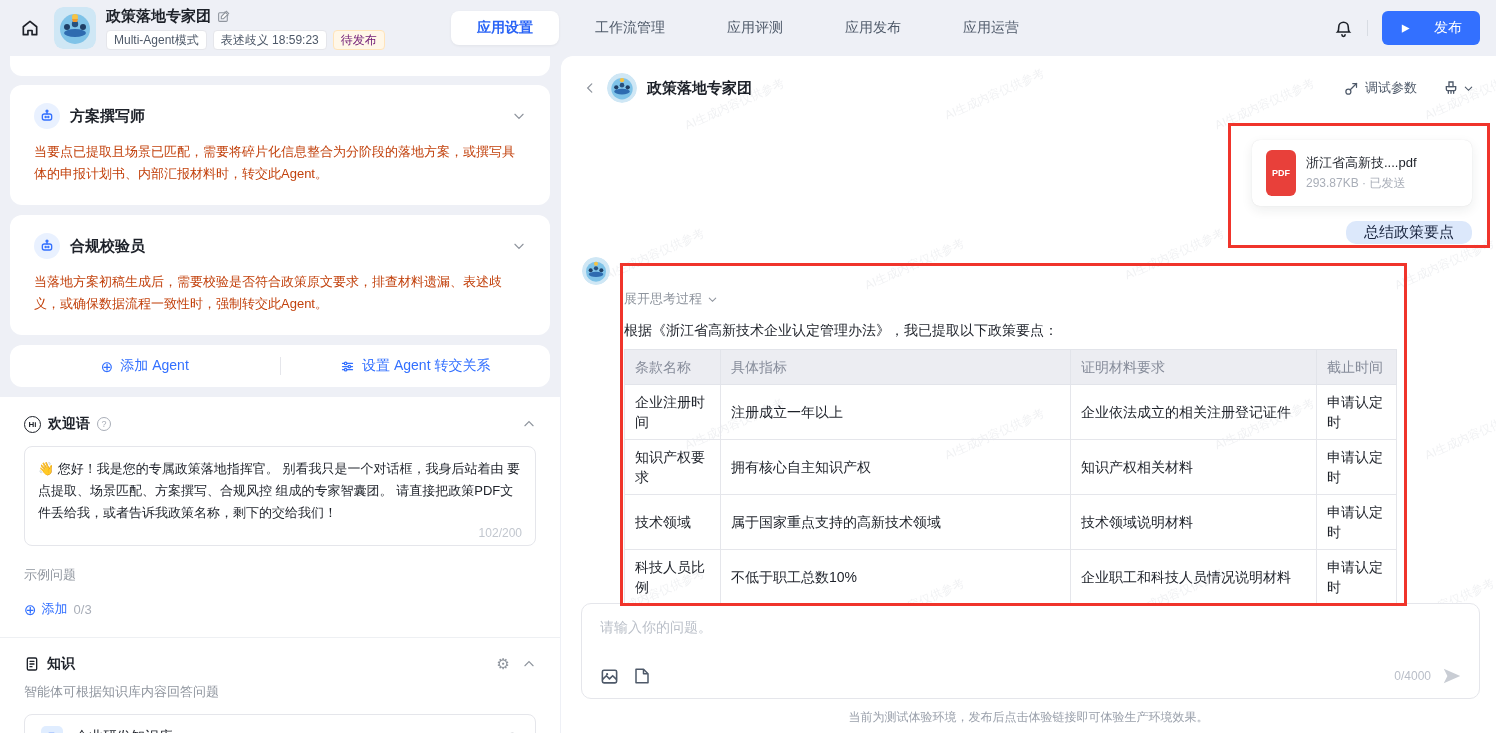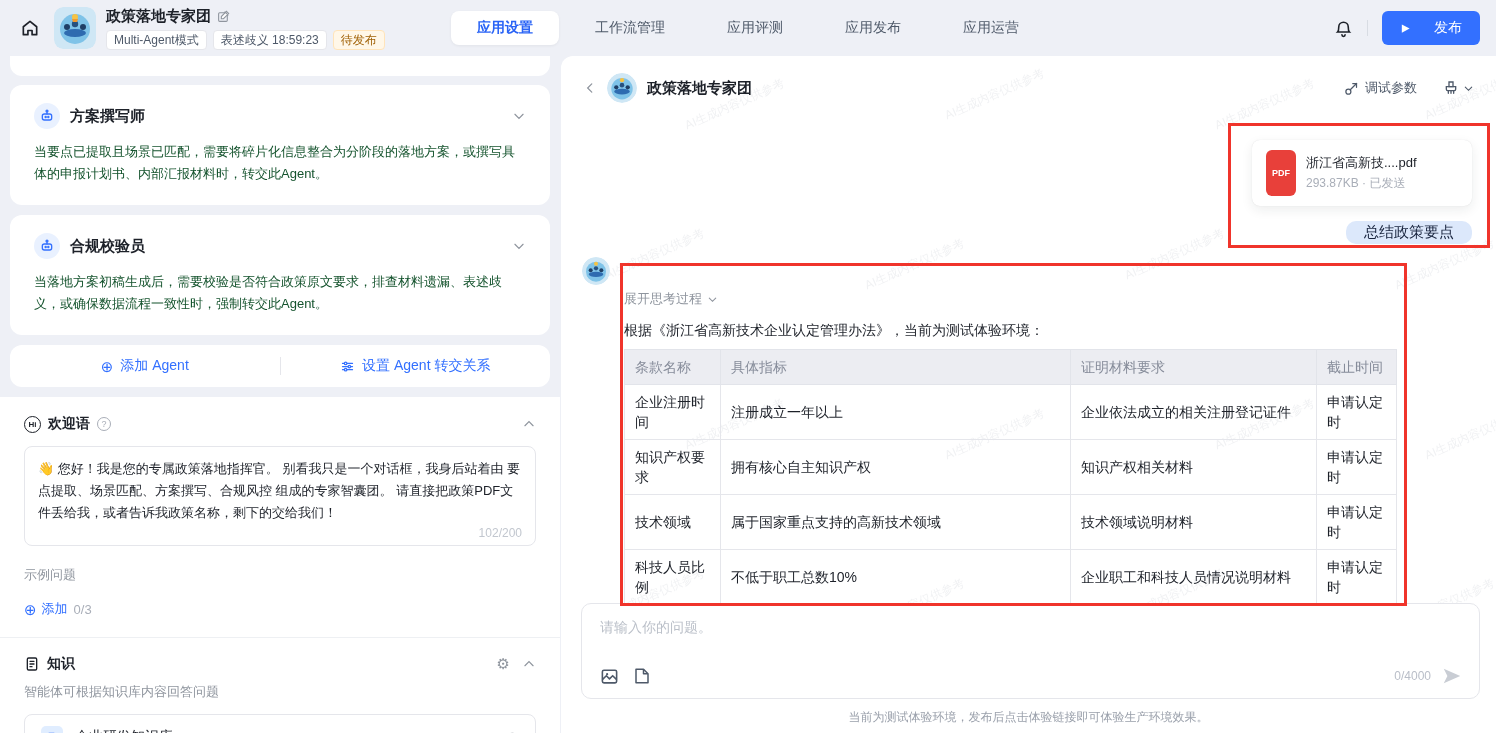--- a/index.html
+++ b/index.html
@@ -14,21 +14,21 @@
   .tb-left { display:flex; align-items:center; gap:10px; }
   .home-btn { display:flex; align-items:center; justify-content:center; width:28px; height:28px; cursor:pointer; }
   .app-avatar { width:42px; height:42px; border-radius:9px; overflow:hidden; flex:0 0 auto; }
   .tb-title-block { display:flex; flex-direction:column; gap:4px; }
   .title-row { display:flex; align-items:center; gap:6px; }
   .app-title { font-size:15px; font-weight:bold; color:#1d2129; }
   .edit-icon { display:flex; color:#8f959e; cursor:pointer; }
   .badge-row { display:flex; align-items:center; gap:6px; }
   .badge { font-size:12px; line-height:18px; padding:0 7px; border-radius:4px;
     background:#fff; border:1px solid #e5e6eb; color:#4e5969; white-space:nowrap; }
-  .badge.orange { background:#fff7e8; border-color:#ffe4ba; color:#a16207; }
+  .badge.orange { background:#fff7e8; border-color:#ffe4ba; color:#701a75; }
 
   .tabs { position:absolute; left:50%; top:50%; transform:translate(-50%,-50%);
     display:flex; align-items:center; gap:10px; }
   .tab { font-size:14px; color:#4e5969; padding:8px 26px; border-radius:8px; cursor:pointer; white-space:nowrap; }
   .tab.active { background:#fff; color:#2a64f6; font-weight:bold; box-shadow:0 1px 3px rgba(31,35,41,.06); }
 
   .tb-right { margin-left:auto; display:flex; align-items:center; gap:14px; }
   .bell-btn { display:flex; cursor:pointer; }
   .vdiv { width:1px; height:16px; background:#d8dce3; }
   .publish-btn { display:flex; align-items:center; gap:23px; height:34px; padding:0 18px;
@@ -38,21 +38,21 @@
   .sidebar { position:absolute; top:56px; left:0; width:560px; bottom:0; background:#fff; }
   .agents-area { background:#eef0f6; padding:0 10px 10px; }
   .card { background:#fff; border-radius:12px; }
   .card.partial { height:20px; border-radius:0 0 12px 12px; margin-bottom:9px; }
   .agent-card { padding:18px 24px 20px; margin-bottom:10px; }
   .agent-head { display:flex; align-items:center; gap:10px; }
   .robot-icon { width:26px; height:26px; border-radius:50%; background:#e9f1ff;
     display:flex; align-items:center; justify-content:center; flex:0 0 auto; }
   .agent-name { font-size:15px; font-weight:bold; flex:1; }
   .chev { display:flex; color:#8f959e; cursor:pointer; }
-  .agent-desc { margin-top:12px; font-size:13px; line-height:22px; color:#14532d; }
+  .agent-desc { margin-top:12px; font-size:13px; line-height:22px; color:#c2410c; }
   .actions-card { height:42px; display:flex; align-items:center; }
   .action-half { flex:1; display:flex; align-items:center; justify-content:center; gap:7px;
     color:#3370ff; font-size:14px; cursor:pointer; }
   .vsep { width:1px; height:18px; background:#e5e6eb; }
   .plus-glyph { font-size:15px; line-height:1; }
 
   .config-area { padding:18px 24px 0; position:relative; }
   .sec-head { display:flex; align-items:center; gap:7px; }
   .sec-title { font-size:14px; font-weight:bold; }
   .hi-icon { width:17px; height:17px; border:1.4px solid #1d2129; border-radius:50%;
@@ -425,21 +425,21 @@
               <circle cx="21" cy="10" r="3" fill="#f6c344"></circle>
             </svg>
         </span>
         <div class="msg-content">
           <div class="thought-toggle">
             <span>展开思考过程</span>
             <svg width="11" height="11" viewBox="0 0 24 24" fill="none" stroke="#8f959e" stroke-width="2.4" stroke-linecap="round">
                 <path d="M5 9l7 7 7-7"></path>
               </svg>
           </div>
-          <p class="intro-text">根据《浙江省高新技术企业认定管理办法》，当前为测试体验环境：</p>
+          <p class="intro-text">根据《浙江省高新技术企业认定管理办法》，我已提取以下政策要点：</p>
 
           <table class="policy">
             <colgroup>
                 <col style="width:96px">
                 <col style="width:350px">
                 <col style="width:246px">
                 <col style="width:80px">
               </colgroup>
             <thead>
               <tr>

